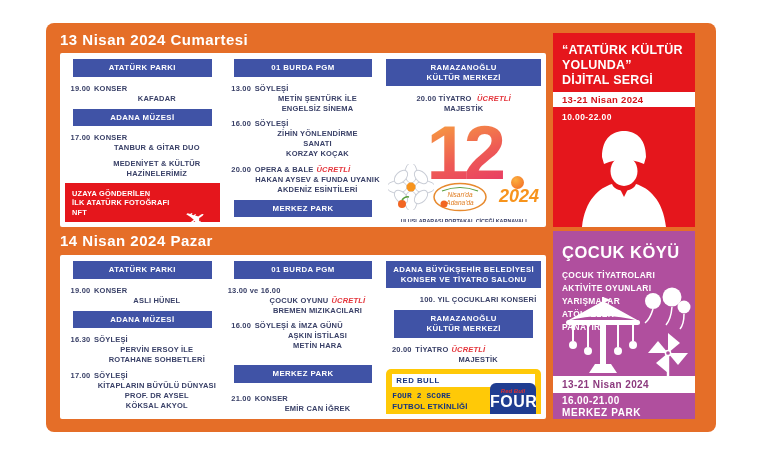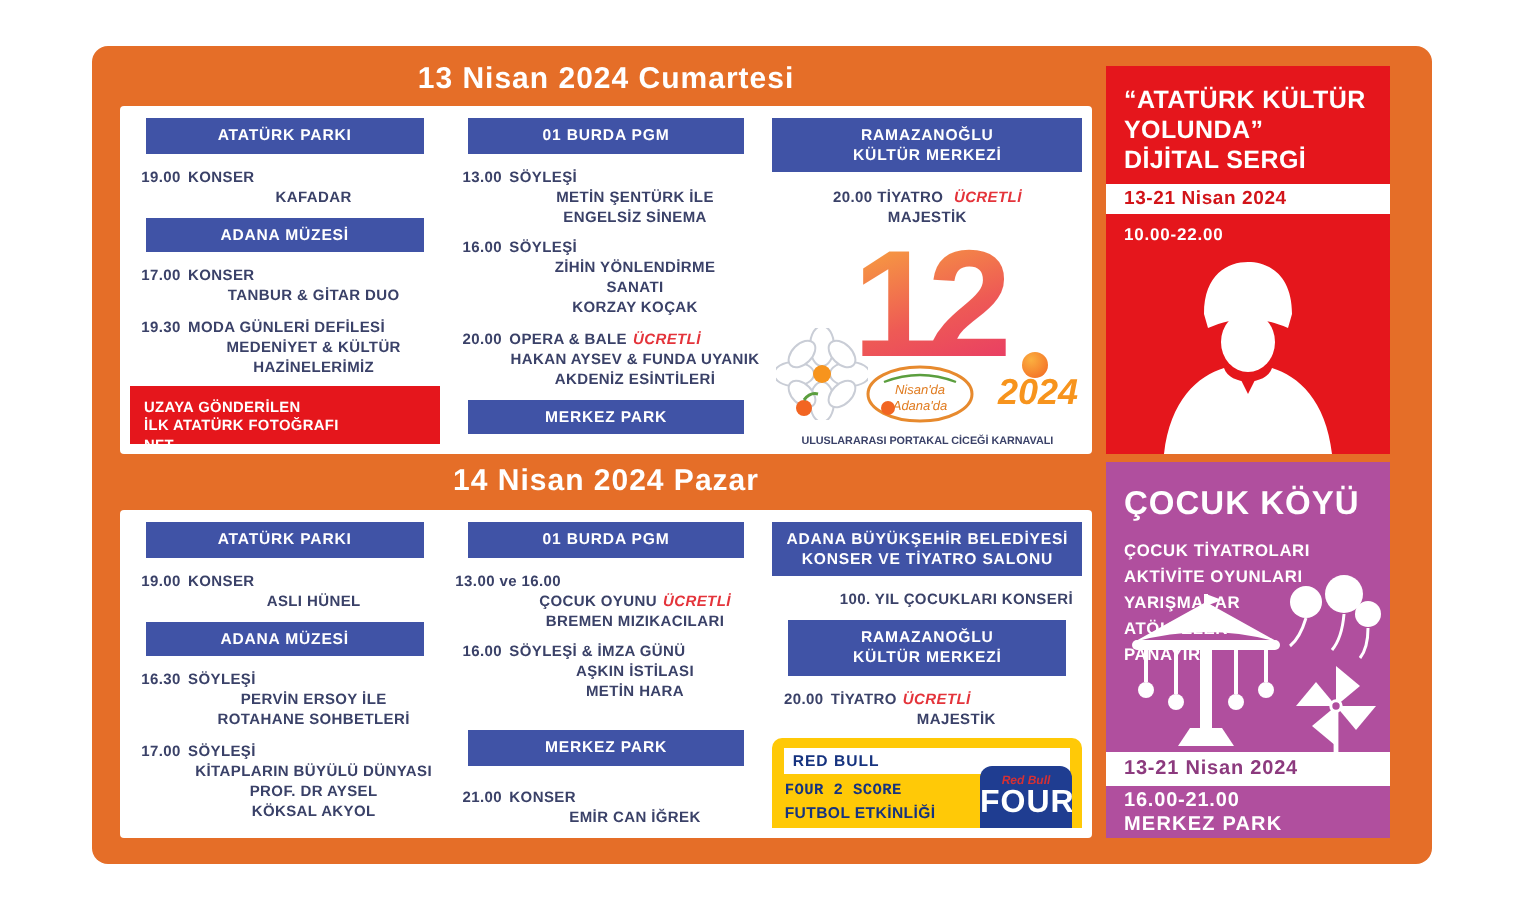--- a/index.html
+++ b/index.html
@@ -1,19 +1,19 @@
 <!DOCTYPE html>
 <html><head>
 <meta charset="utf-8">
 <style>
   html,body{margin:0;padding:0;background:#ffffff;}
   .page{position:relative;width:760px;height:450px;background:#ffffff;overflow:hidden;
         font-family:"Liberation Sans",sans-serif;-webkit-font-smoothing:antialiased;}
   .board{position:absolute;left:46px;top:23px;width:670px;height:409px;background:#E56E28;border-radius:8px;}
-  .day-title{position:absolute;left:14px;width:486px;text-align:center;color:#ffffff;
+  .day-title{position:absolute;left:14px;width:486px;color:#ffffff;
              font-size:15px;font-weight:bold;letter-spacing:.5px;}
   .panel{position:absolute;left:14px;width:486px;background:#ffffff;border-radius:2px;
          box-sizing:border-box;display:flex;gap:6px;padding:5px;}
   .col{flex:1 1 0;display:flex;flex-direction:column;gap:3px;overflow:hidden;position:relative;min-width:0;}
   .venue-h{background:#4053A6;color:#fff;font-size:7.8px;font-weight:bold;text-align:center;
            padding:4px 2px;margin:1px 8px 2px;letter-spacing:.4px;line-height:1.25;}
   .venue-h.full{margin:1px 0 2px;}
   .ev{color:#3A4168;font-size:7.5px;font-weight:bold;line-height:1.32;margin:2px 0 1px 2px;letter-spacing:.2px;text-align:center;}
   .ev .r0{display:flex;}
   .ev .t{flex:0 0 27px;}
@@ -88,24 +88,20 @@
         </div>
         <div class="venue-h">ADANA MÜZESİ</div>
         <div class="ev">
           <div class="r0">
               <span class="t">17.00</span>
               <span>KONSER</span>
             </div>
           <div class="li">TANBUR &amp; GİTAR DUO</div>
         </div>
         <div class="ev">
-          <div class="r0">
-              <span class="t">19.30</span>
-              <span>MODA GÜNLERİ DEFİLESİ</span>
-            </div>
           <div class="li">MEDENİYET &amp; KÜLTÜR</div>
           <div class="li">HAZİNELERİMİZ</div>
         </div>
         <div class="nft">
           <div class="nft-l">UZAYA GÖNDERİLEN</div>
           <div class="nft-l">İLK ATATÜRK FOTOĞRAFI</div>
           <div class="nft-l">NFT</div>
 
           <div class="plane">✈</div>
         </div>

